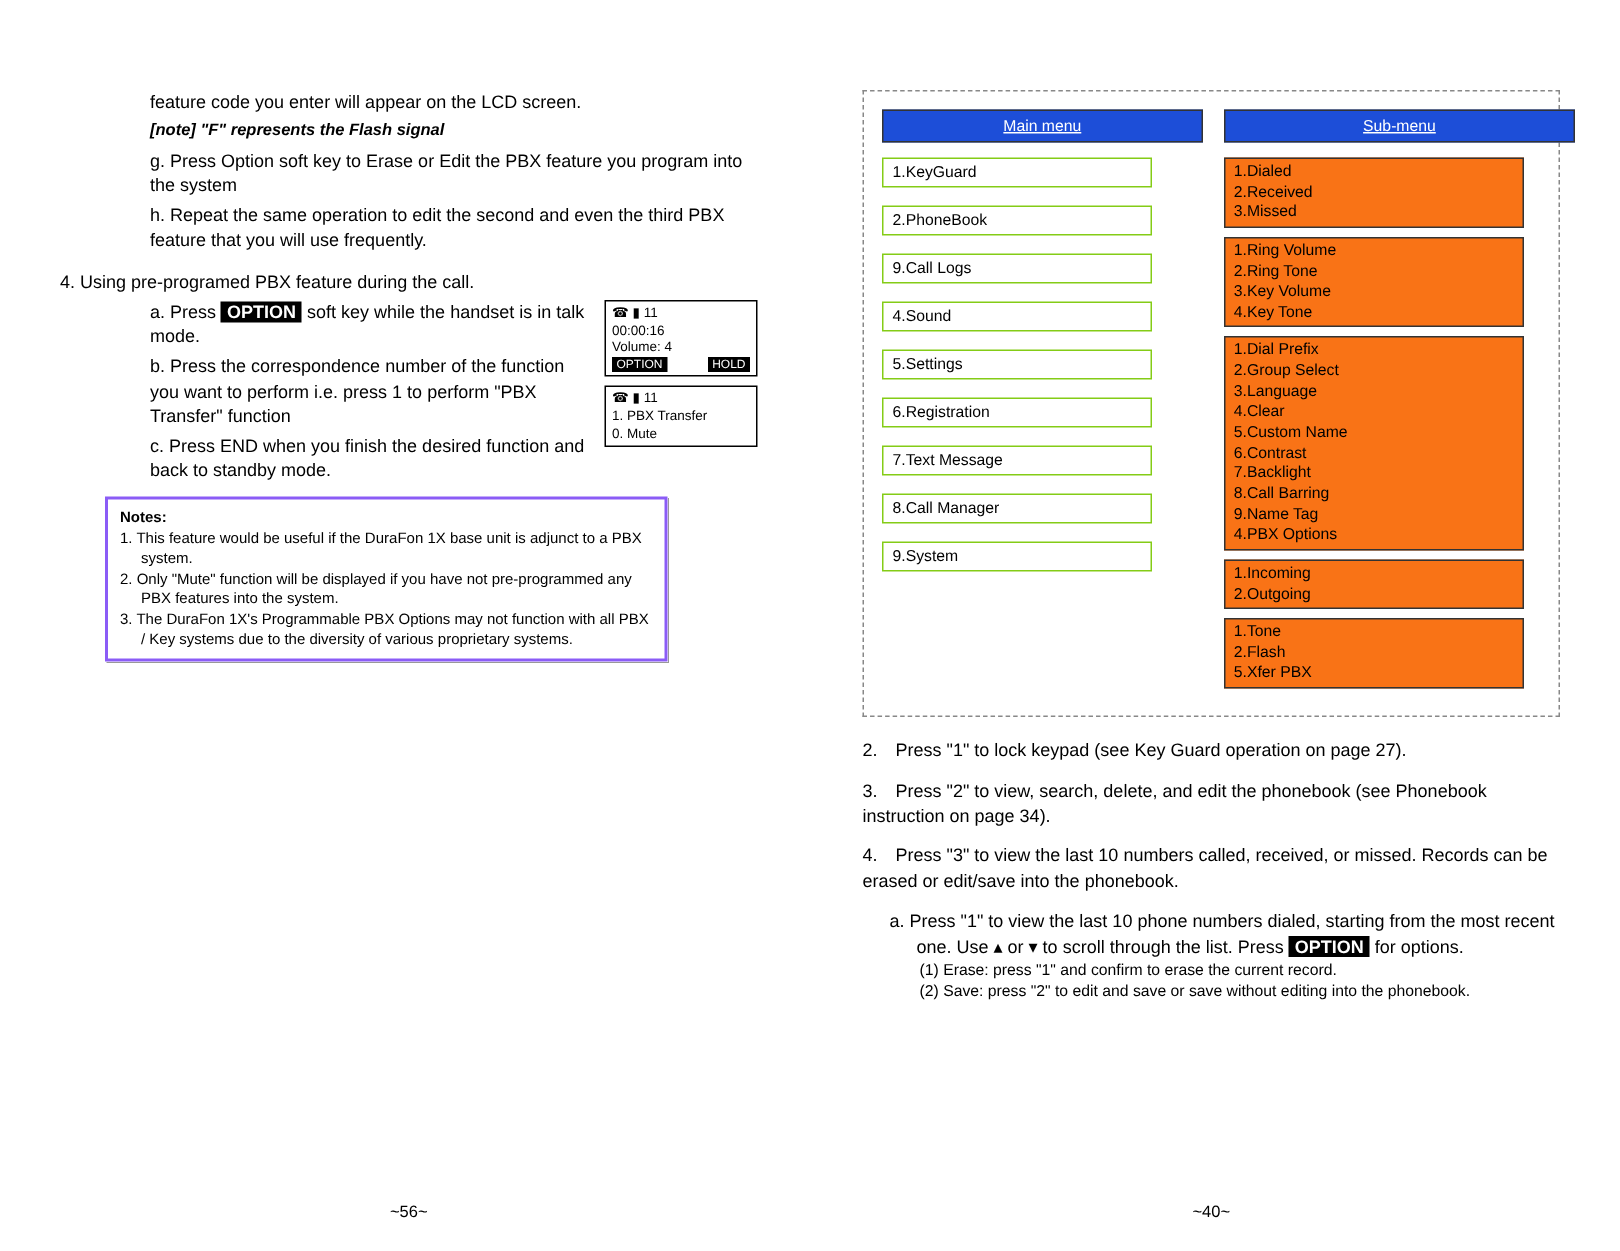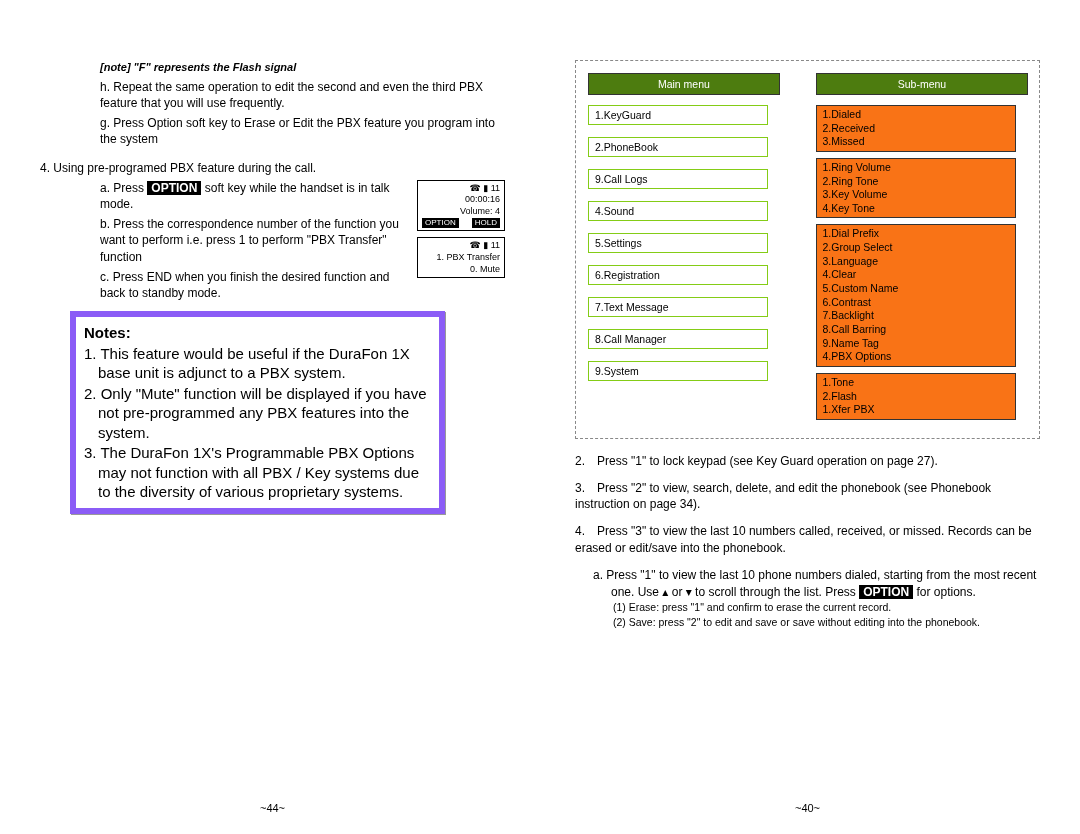--- a/index.html
+++ b/index.html
@@ -29,37 +29,37 @@
   .para { margin: 0 0 4px 0; line-height: 1.35; }
   .indent-2 { padding-left: 60px; }
   .note-italic { font-style: italic; font-weight: bold; font-size: 11px; padding-left: 60px;}
   .inv { background: #000; color: #fff; padding: 0 4px; font-weight: bold; }
 
   .row-with-lcd {
     display: flex;
     gap: 10px;
   }
   .row-with-lcd .txt { flex: 1; }
-  .lcd-stack { width: 88px; text-align: right; }
+  .lcd-stack { width: 102px; }
   .lcd {
     border: 1px solid #000;
     font-size: 9px;
     padding: 2px 4px;
     margin-bottom: 6px;
     line-height: 1.3;
     font-family: Arial, sans-serif;
   }
   .lcd .bar { display:flex; justify-content:space-between; }
   .lcd .btn { background:#000; color:#fff; padding:0 3px; font-size:8px; display:inline-block;}
 
   .notes-box {
-    border: 6px solid #8b5cf6;
+    border: 2px solid #8b5cf6;
     box-shadow: 1px 1px 0 #999;
     padding: 6px 8px;
-    font-size: 15px;
+    font-size: 10px;
     margin-top: 6px;
     margin-left: 30px;
     margin-right: 60px;
     line-height: 1.3;
   }
   .notes-box .nb-title { font-weight: bold; }
   .notes-box .nb-item { padding-left: 14px; text-indent: -14px; margin-top:1px;}
 
   .heading { font-weight: bold; font-size: 14px; margin-bottom: 10px; }
 
@@ -67,27 +67,28 @@
     border: 1px dashed #888;
     padding: 12px 12px;
     display: flex;
     gap: 16px;
     font-size: 10.5px;
     position: relative;
     margin-bottom: 14px;
   }
   .menu-col { flex: 1; position: relative; }
   .menu-header {
-    background: #4d7c0f;
+    background: #1d4ed8;
     color: #fff;
     text-align: center;
-    padding: 4px 5px;
+    padding: 4px 16px;
     border: 1px solid #333;
     margin-bottom: 10px;
     width: 85%;
+    text-decoration: underline;
   }
   .m-item {
     border: 1px solid #84cc16;
     padding: 3px 6px;
     margin-bottom: 12px;
     width: 85%;
     box-sizing: border-box;
     background:#fff;
   }
   .sub-box {
@@ -106,23 +107,24 @@
   .subsub { padding-left: 60px; text-indent: -22px; font-size: 10.5px; line-height:1.4;}
 
   .page-num { text-align:center; font-size: 11px; margin-top: auto; padding-top: 20px;}
 </style>
 </head>
 <body>
 
 <div class="page-wrap">
 
   <div class="col left-col">
+    <div class="para indent-2">feature code you enter will appear on the LCD screen.</div>
     <div class="para note-italic">[note] "F" represents the Flash signal</div>
+    <div class="para indent-2">g.   Press Option soft key to Erase or Edit the PBX feature you program into the system</div>
     <div class="para indent-2">h.   Repeat the same operation to edit the second and even the third PBX feature that you will use frequently.</div>
-    <div class="para indent-2">g.   Press Option soft key to Erase or Edit the PBX feature you program into the system</div>
 
     <div style="height:8px"></div>
     <div class="para">4.    Using pre-programed PBX feature during the call.</div>
 
     <div class="row-with-lcd">
       <div class="txt">
         <div class="para indent-2">
           <span>a.   Press </span><span class="inv">OPTION</span><span> soft key while the handset is in talk mode.</span>
         </div>
         <div class="para indent-2">b.   Press the correspondence number of the function you want to perform i.e. press 1 to perform "PBX Transfer" function</div>
@@ -146,21 +148,21 @@
       </div>
     </div>
 
     <div class="notes-box">
       <div class="nb-title">Notes:</div>
       <div class="nb-item">1. This feature would be useful if the DuraFon 1X base unit is adjunct to a PBX system.</div>
       <div class="nb-item">2. Only "Mute" function will be displayed if you have not pre-programmed any PBX features into the system.</div>
       <div class="nb-item">3. The DuraFon 1X's Programmable PBX Options may not function with all PBX / Key systems due to the diversity of various proprietary systems.</div>
     </div>
 
-    <div class="page-num">~44~</div>
+    <div class="page-num">~56~</div>
   </div>
 
   <div class="col right-col">
 
     <div class="menu-diagram">
       <div class="menu-col">
         <div class="menu-header">Main menu</div>
         <div class="m-item">1.KeyGuard</div>
         <div class="m-item">2.PhoneBook</div>
         <div class="m-item">9.Call Logs</div>
@@ -190,23 +192,27 @@
           <div>3.Language</div>
           <div>4.Clear</div>
           <div>5.Custom Name</div>
           <div>6.Contrast</div>
           <div>7.Backlight</div>
           <div>8.Call Barring</div>
           <div>9.Name Tag</div>
           <div>4.PBX Options</div>
         </div>
         <div class="sub-box">
+          <div>1.Incoming</div>
+          <div>2.Outgoing</div>
+        </div>
+        <div class="sub-box">
           <div>1.Tone</div>
           <div>2.Flash</div>
-          <div>1.Xfer PBX</div>
+          <div>5.Xfer PBX</div>
         </div>
       </div>
     </div>
 
     <div class="step"><span class="num">2.</span><span>Press "1" to lock keypad (see Key Guard operation on page 27).</span></div>
     <div class="step"><span class="num">3.</span><span>Press "2" to view, search, delete, and edit the phonebook (see Phonebook instruction on page 34).</span></div>
     <div class="step"><span class="num">4.</span><span>Press "3" to view the last 10 numbers called, received, or missed. Records can be erased or edit/save into the phonebook.</span></div>
     <div class="substep">
       <span>a.   Press "1" to view the last 10 phone numbers dialed, starting from the most recent one.  Use ▴ or ▾ to scroll through the list. Press </span><span class="inv">OPTION</span><span> for options.</span>
     </div>

